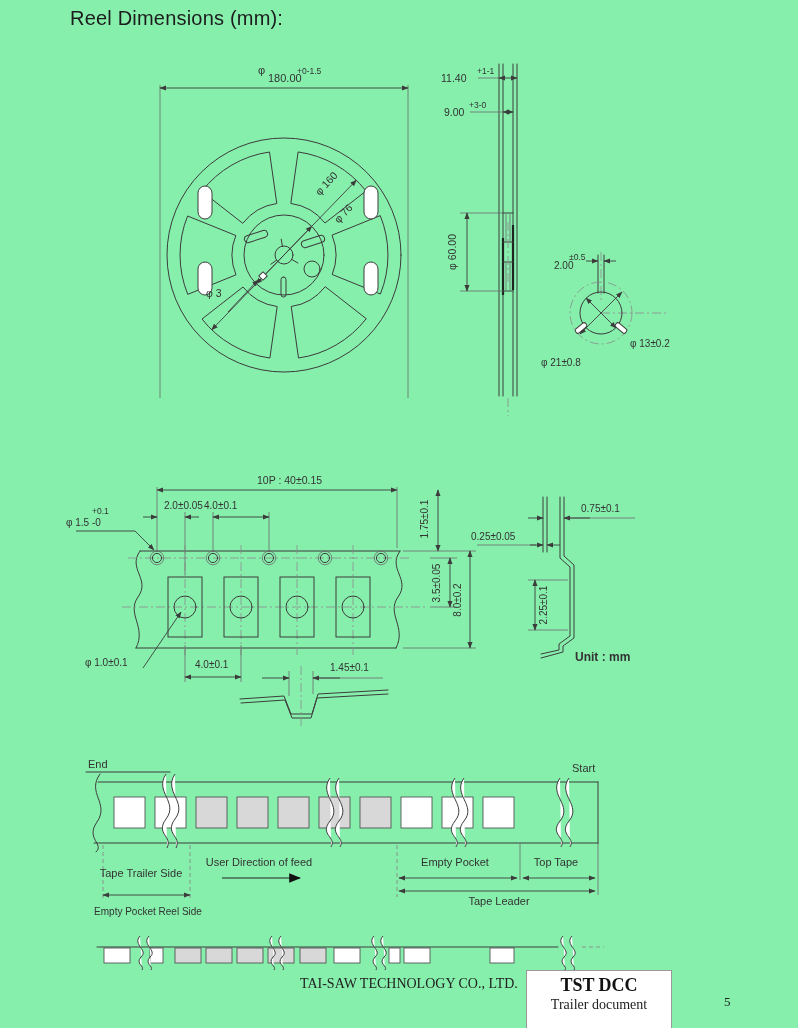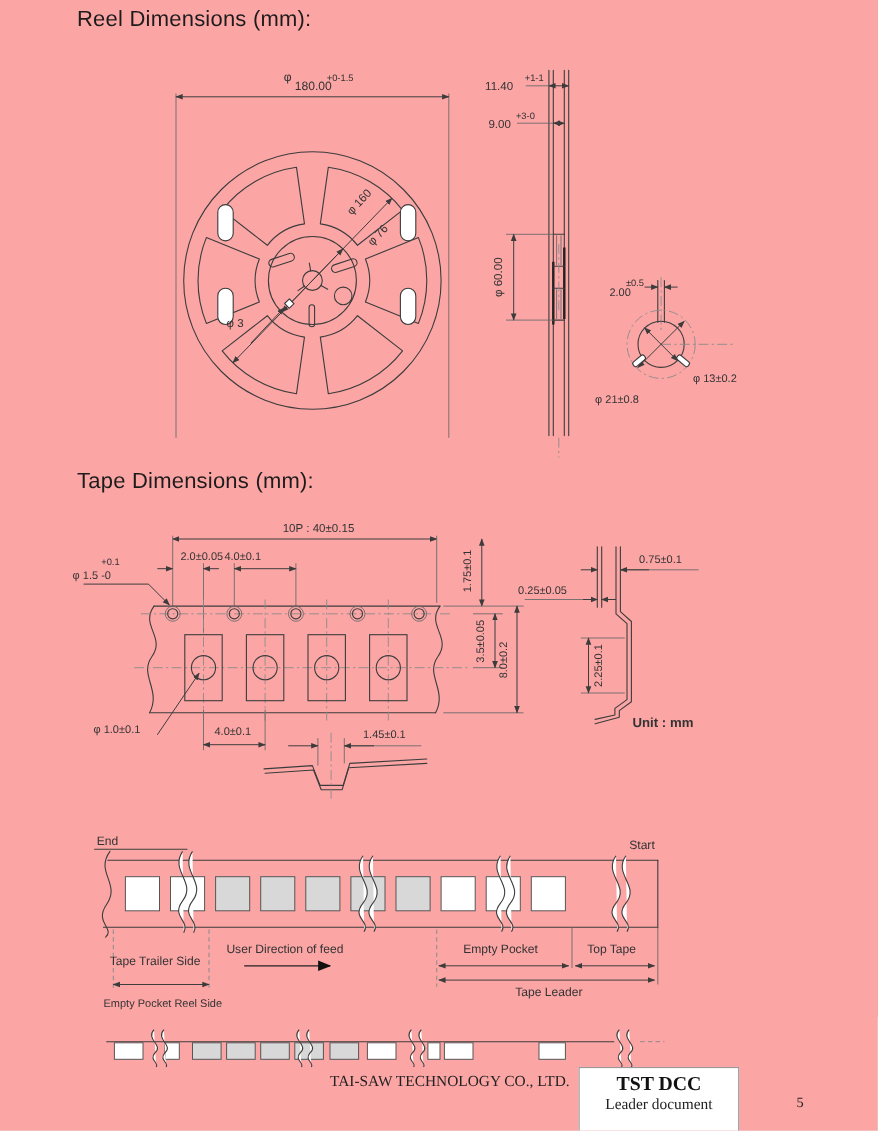--- a/index.html
+++ b/index.html
@@ -1,16 +1,16 @@
 <!DOCTYPE html>
 <html><head>
 <meta charset="utf-8">
 <style>
   html,body{margin:0;padding:0;background:#e8e8e8;}
-  .page{position:relative;width:798px;height:1028px;background:#fca5a5;overflow:hidden;
+  .page{position:relative;width:798px;height:1028px;background:#86efac;overflow:hidden;
         font-family:"Liberation Sans",sans-serif;margin:0 auto;}
   .heading{position:absolute;font-size:20px;color:#1c1c1c;letter-spacing:.2px;}
   #drawing{position:absolute;left:0;top:0;}
   text{font-family:"Liberation Sans",sans-serif;fill:#333;}
   .t9{font-size:8.5px;} .t10{font-size:10px;} .t105{font-size:10.5px;} .t11{font-size:11px;} .t12{font-size:12px;font-weight:600;}
   .mid{text-anchor:middle;}
   .ln{stroke:#3c3c3c;stroke-width:1;fill:none;stroke-linejoin:round;stroke-linecap:round;}
   .lnw{stroke:#3c3c3c;stroke-width:1;fill:#fff;stroke-linejoin:round;}
   .thin{stroke:#6a6a6a;stroke-width:.8;fill:none;}
   .cl{stroke:#8a8a8a;stroke-width:.8;fill:none;stroke-dasharray:9 3 2 3;}
@@ -28,21 +28,20 @@
   .stamp-title{font-family:"Liberation Serif",serif;font-weight:bold;font-size:18px;color:#111;margin-top:4px;}
   .stamp-sub{font-family:"Liberation Serif",serif;font-size:14px;color:#222;margin-top:1px;}
   .page-number{position:absolute;left:724px;top:994px;font-family:"Liberation Serif",serif;font-size:13px;color:#222;}
 </style>
 </head>
 <body>
 
 <div class="page">
 
   <div class="heading" style="left:70px;top:7px;">Reel Dimensions (mm):</div>
-  <div class="heading" style="left:70px;top:427px;">Tape Dimensions (mm):</div>
 
   <svg id="drawing" width="798" height="1028" viewBox="0 0 798 1028">
     <defs>
       <marker id="aE" viewBox="0 0 10 10" refX="9" refY="5" markerWidth="7.5" markerHeight="7.5" orient="auto">
         <path d="M0,1.2 L10,5 L0,8.8 z" fill="#3c3c3c"></path>
       </marker>
       <marker id="aS" viewBox="0 0 10 10" refX="9" refY="5" markerWidth="7.5" markerHeight="7.5" orient="auto-start-reverse">
         <path d="M0,1.2 L10,5 L0,8.8 z" fill="#3c3c3c"></path>
       </marker>
       <marker id="aB" viewBox="0 0 10 10" refX="9" refY="5" markerWidth="10" markerHeight="10" orient="auto">
@@ -327,17 +326,17 @@
       <path class="lnw" transform="translate(374,936)" d="m0,0 c-8,9 9,14 1,21 c-6,7 4,9 1,13"></path>
       <path class="lnw" transform="translate(383,936)" d="m0,0 c-8,9 9,14 1,21 c-6,7 4,9 1,13"></path>
       <path class="lnw" transform="translate(563,936)" d="m0,0 c-8,9 9,14 1,21 c-6,7 4,9 1,13"></path>
       <path class="lnw" transform="translate(572,936)" d="m0,0 c-8,9 9,14 1,21 c-6,7 4,9 1,13"></path>
     </g>
   </svg>
 
   <div class="footer-company">TAI-SAW TECHNOLOGY CO., LTD.</div>
   <div class="stamp-box">
     <div class="stamp-title">TST DCC</div>
-    <div class="stamp-sub">Leader document</div>
+    <div class="stamp-sub">Trailer document</div>
   </div>
   <div class="page-number">5</div>
 
 </div>
 
 </body></html>

